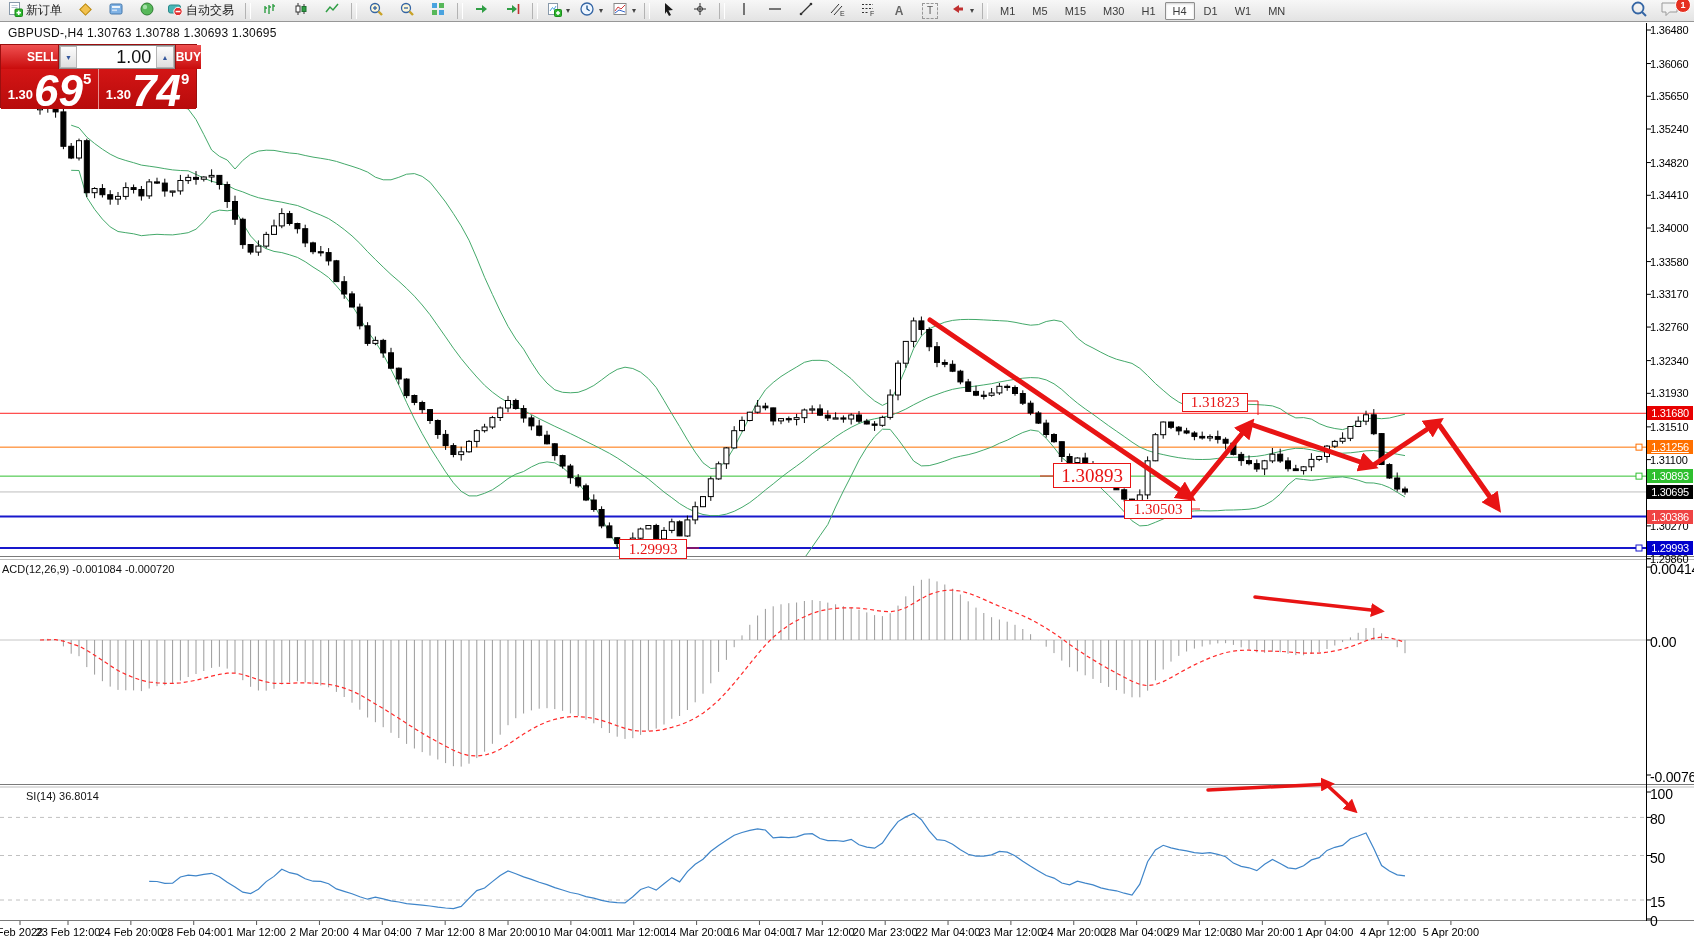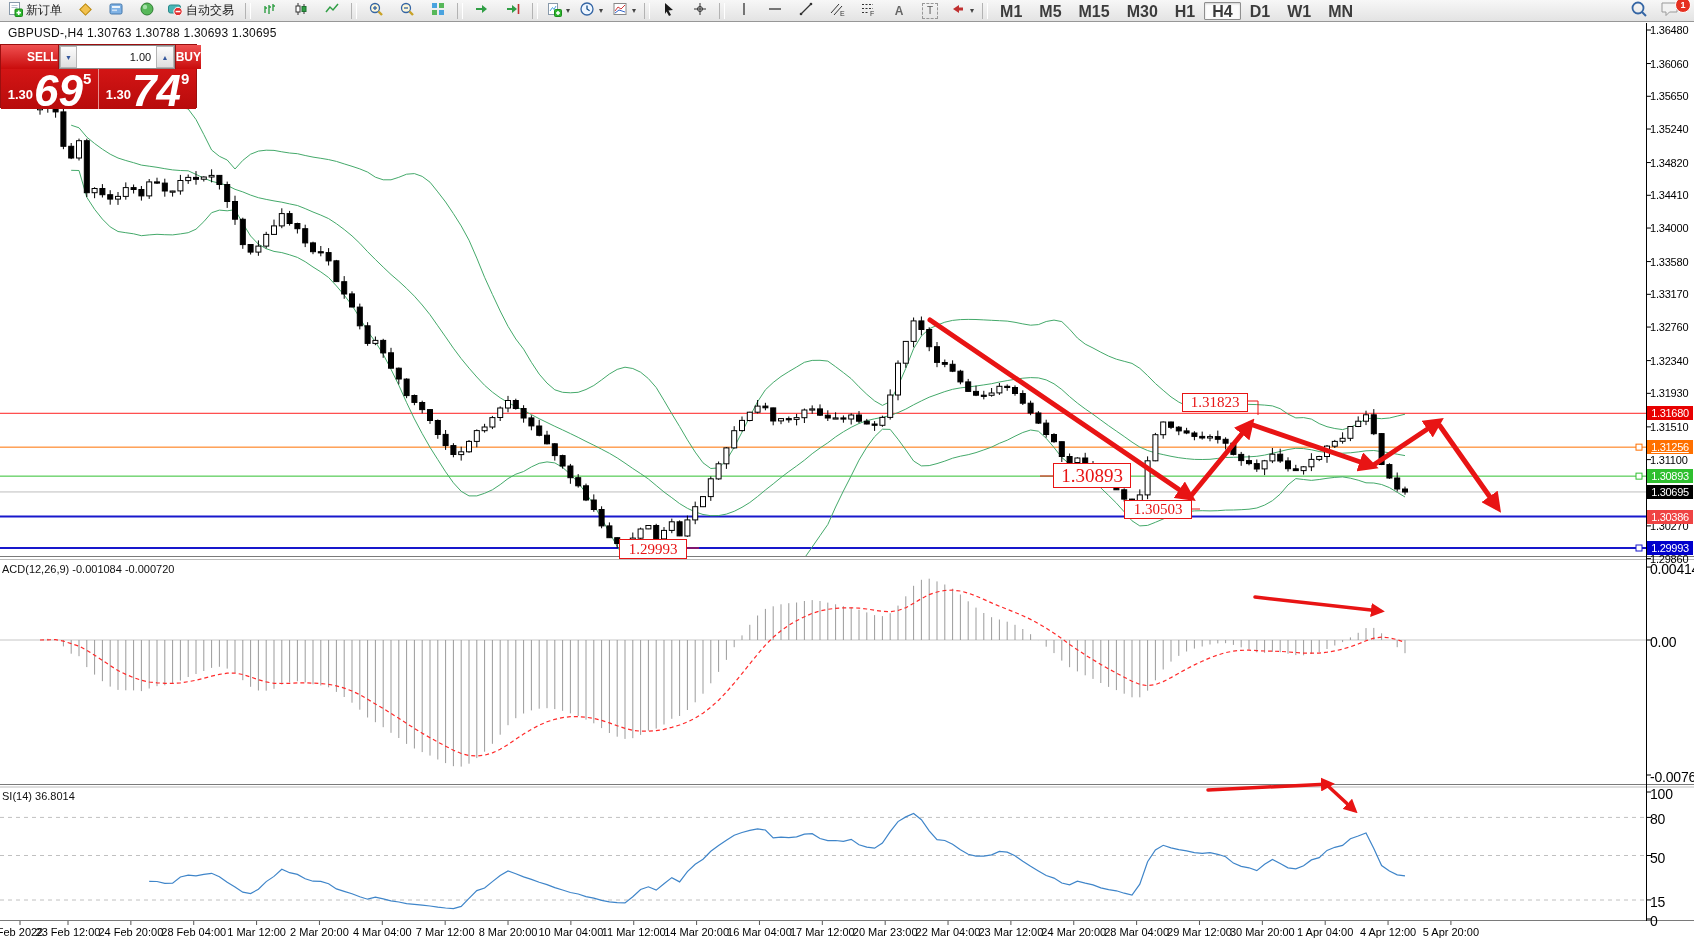--- a/index.html
+++ b/index.html
@@ -8,53 +8,53 @@
   
   #toolbar{position:absolute;top:0;left:0;width:1694px;height:22px;box-sizing:border-box;
     background:linear-gradient(#f7f7f7,#e3e3e3);border-bottom:1px solid #979797;
     display:flex;align-items:center;padding:0 3px;gap:1px;z-index:6;}
   .tbtn{height:20px;min-width:22px;display:flex;align-items:center;justify-content:center;
     gap:3px;border:1px solid transparent;border-radius:2px;background:transparent;
     font-family:"Liberation Sans",sans-serif;font-size:12px;color:#222;padding:0 3px;cursor:default;}
   .tbtn.lbl{padding-right:6px;}
   .sep{width:4px;height:16px;border-left:1px solid #b3b3b3;border-right:1px solid #fff;margin:0 3px;}
   .caret{font-size:8px;color:#444;margin-left:1px;}
-  .tf{height:18px;padding:0 7px;font-size:16px;font-weight:bold;color:#3c3c3c;border:1px solid transparent;background:transparent;border-radius:1px;}
+  .tf{height:18px;padding:0 7px;font-size:11px;font-weight:normal;color:#3c3c3c;border:1px solid transparent;background:transparent;border-radius:1px;}
   .tf.active{background:#fdfdfd;border:1px solid #8f8f8f;box-shadow:inset 0 1px 2px rgba(0,0,0,.18);}
   .spacer{flex:1;}
   #chat-wrap{position:relative;margin-right:6px;}
   #chat-badge{position:absolute;top:-4px;right:-7px;width:14px;height:14px;border-radius:50%;
     background:#e53020;color:#fff;font-size:9px;font-weight:bold;display:flex;align-items:center;justify-content:center;border:1px solid #fff;}
   .miniT{width:14px;height:14px;border:1px dashed #999;font-size:10px;color:#555;display:flex;align-items:center;justify-content:center;}
   .glyphA{font-size:12px;font-weight:bold;color:#666;}
   
   #gfx{position:absolute;left:0;top:0;z-index:1;}
   #chart-title{position:absolute;left:8px;top:26px;font-size:12px;color:#111;z-index:3;letter-spacing:.2px;}
   #macd-label,#rsi-label{position:absolute;left:2px;font-size:11px;color:#111;z-index:3;}
   #macd-label{top:563px;}
-  #rsi-label{top:790px;}
+  #rsi-label{top:790px;margin-left:24px;}
   .axis-tick{position:absolute;left:1650px;width:44px;font-size:11px;color:#000;z-index:2;letter-spacing:-0.2px;}
   .axis-badge{position:absolute;left:1647px;width:46px;height:14px;font-size:11px;letter-spacing:-0.3px;
     color:#fff;display:flex;align-items:center;justify-content:center;z-index:3;}
   .ind-tick{position:absolute;left:1650px;width:44px;font-size:14px;color:#000;z-index:2;letter-spacing:-0.2px;}
   .date-label{position:absolute;top:926px;transform:translateX(-50%);font-size:11px;color:#000;white-space:nowrap;z-index:2;}
   .plabel{position:absolute;background:#fff;border:1px solid #e81414;color:#e81414;
     font-family:"Liberation Serif",serif;display:flex;align-items:center;justify-content:center;z-index:4;}
   
   #trade-panel{position:absolute;left:0;top:44px;width:197px;height:64px;z-index:5;
     border:1px solid #9b0f0f;box-sizing:border-box;background:#c51111;}
   #tp-row1{height:24px;display:flex;}
   .tp-btn{color:#fff;font-size:12px;font-weight:bold;display:flex;align-items:center;justify-content:center;
     background:linear-gradient(#ef5050,#c90c0c);}
   #sell-btn{width:36px;border-right:1px solid #9b0f0f;padding-left:26px;}
   #buy-btn{flex:1;border-left:1px solid #9b0f0f;}
   #vol-box{width:116px;display:flex;background:#fff;border:1px solid #8a8a8a;box-sizing:border-box;}
   .spin{width:17px;background:linear-gradient(#fcfcfc,#dfdfdf);border:1px solid #b5b5b5;
     font-size:7px;color:#35589d;display:flex;align-items:center;justify-content:center;}
-  #vol-input{width:74px;border:none;outline:none;font-size:11px;text-align:right;padding:0 5px 0 0;
+  #vol-input{width:74px;border:none;outline:none;font-size:18px;text-align:right;padding:0 5px 0 0;
     font-family:"Liberation Sans",sans-serif;color:#111;}
   #tp-row2{height:40px;display:flex;background:linear-gradient(#d31515,#b80b0b);}
   .tp-price{flex:1;position:relative;color:#fff;display:flex;align-items:flex-end;justify-content:center;padding-bottom:3px;}
   .tp-price:first-child{border-right:1px solid #e89090;}
   .pp-small{font-size:13px;font-weight:bold;margin:0 1px 4px 0;}
   .pp-big{font-size:44px;font-weight:bold;line-height:30px;font-style:italic;}
   .pp-sup{font-size:15px;font-weight:bold;align-self:flex-start;margin-top:1px;}
   svg text{font-family:"Liberation Sans",sans-serif;}
 </style>
 </head>

